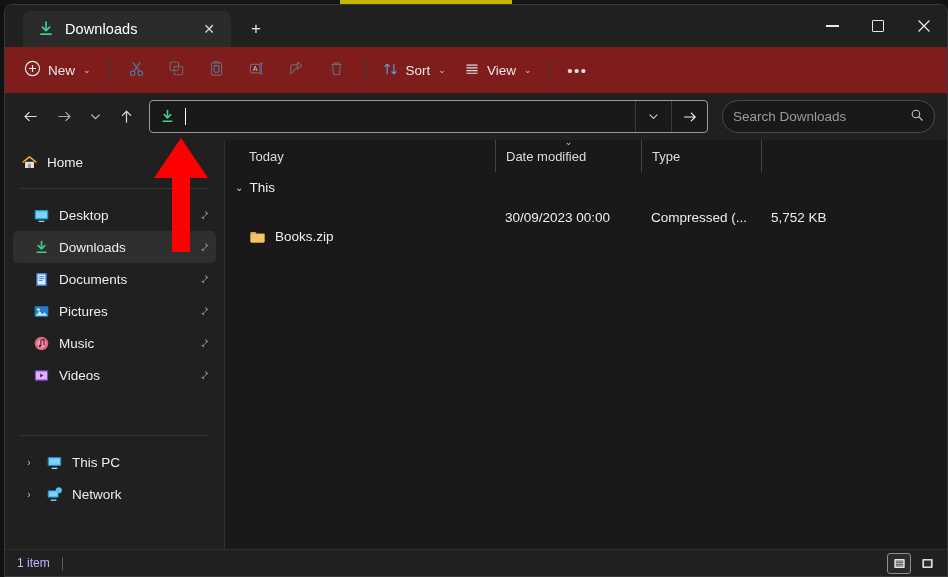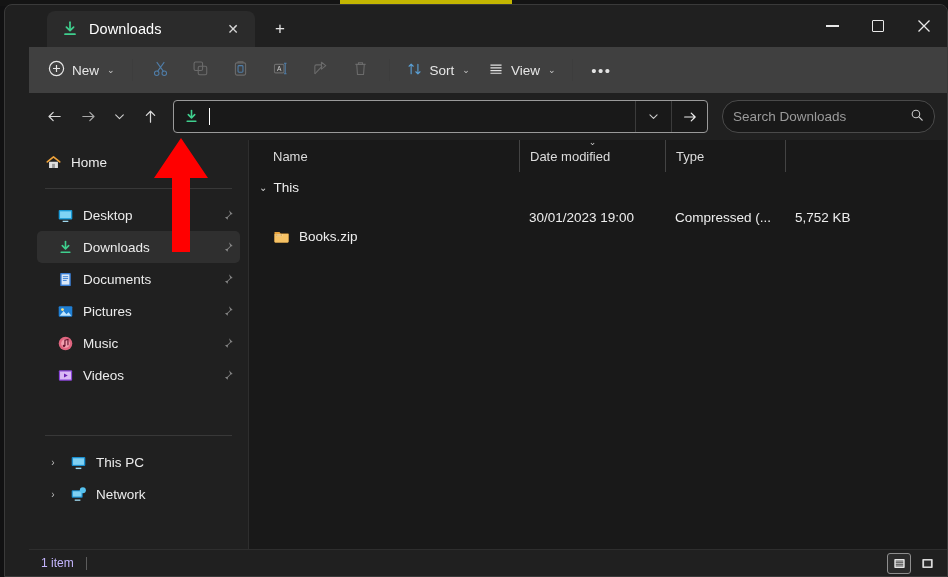--- a/index.html
+++ b/index.html
@@ -20,21 +20,21 @@
     opacity: .9;
   }
 
   .window {
     position: absolute; left: 4px; top: 4px;
     width: 944px; height: 573px;
     background: #202020;
     border: 1px solid #3a3a3a;
     border-radius: 8px 8px 0 0;
     overflow: hidden;
-    display: flex; flex-direction: column; padding-left: 24px;
+    display: flex; flex-direction: column;
   }
 
   
   .titlebar {
     position: relative;
     height: 42px; flex: 0 0 42px;
     background: #202020;
     display: flex; align-items: flex-end;
   }
   .tabstrip { display: flex; align-items: flex-end; height: 42px; padding-left: 18px; }
@@ -72,21 +72,21 @@
     display: flex; align-items: center; justify-content: center;
     color: #e8e8e8;
   }
   .wc-min i { display:block; width: 13px; height: 1.5px; background: #e8e8e8; }
   .wc-max i { display:block; width: 12px; height: 12px; border: 1.5px solid #e8e8e8; border-radius: 1px; }
   .wc-close svg { display: block; }
 
   
   .cmdbar {
     flex: 0 0 46px; height: 46px;
-    background: #404040;
+    background: #7f1d1d;
     display: flex; align-items: center;
     padding: 0 12px 0 10px;
     gap: 0px;
   }
   .cb-item {
     height: 32px; border-radius: 5px;
     display: flex; align-items: center; gap: 7px;
     padding: 0 9px; color: #e6e6e6; font-size: 13.5px;
     white-space: nowrap;
   }
@@ -569,21 +569,21 @@
           </svg>
         </span>
         <span class="lbl">Network</span>
       </div>
     </div>
 
     <div class="filepane">
 
       <div class="colheads">
         <div class="ch first" style="width:246px;">
-          <span>Name</span>
+          <span>Today</span>
         </div>
         <div class="ch" style="width:146px;">
           <span class="sortmark">⌄</span>
           <span>Date modified</span>
         </div>
         <div class="ch" style="width:120px;">
           <span>Type</span>
         </div>
         <div class="ch" style="width:20px;"></div>
       </div>
@@ -598,21 +598,21 @@
           <span class="zip-ico">
             <svg viewBox="0 0 18 18" width="17" height="17">
               <path d="M1.6 4.2h5.2l1.4 1.6h8.2v8.6a.9.9 0 0 1-.9.9H2.5a.9.9 0 0 1-.9-.9z" fill="#e8a33d"></path>
               <path d="M1.6 6.4h14.8v8a.9.9 0 0 1-.9.9H2.5a.9.9 0 0 1-.9-.9z" fill="#f6c265"></path>
               <rect x="3.2" y="6.6" width="6.6" height="2.1" fill="#fff4dc"></rect>
               <path d="M3.8 6.6v2.1M5.1 6.6v2.1M6.4 6.6v2.1M7.7 6.6v2.1M9 6.6v2.1" stroke="#c98a22" stroke-width=".7"></path>
             </svg>
           </span>
           <span>Books.zip</span>
         </div>
-        <div class="fr-cell" style="width:146px;">30/01/2023 19:00</div>
+        <div class="fr-cell" style="width:146px;">30/09/2023 00:00</div>
         <div class="fr-cell" style="width:120px;">Compressed (...</div>
         <div class="fr-cell" style="width:80px;">5,752 KB</div>
       </div>
     </div>
   </div>
 
   <div class="statusbar">
     <span>1 item</span>
     <span class="status-sep"></span>
     <div class="viewtoggles">

